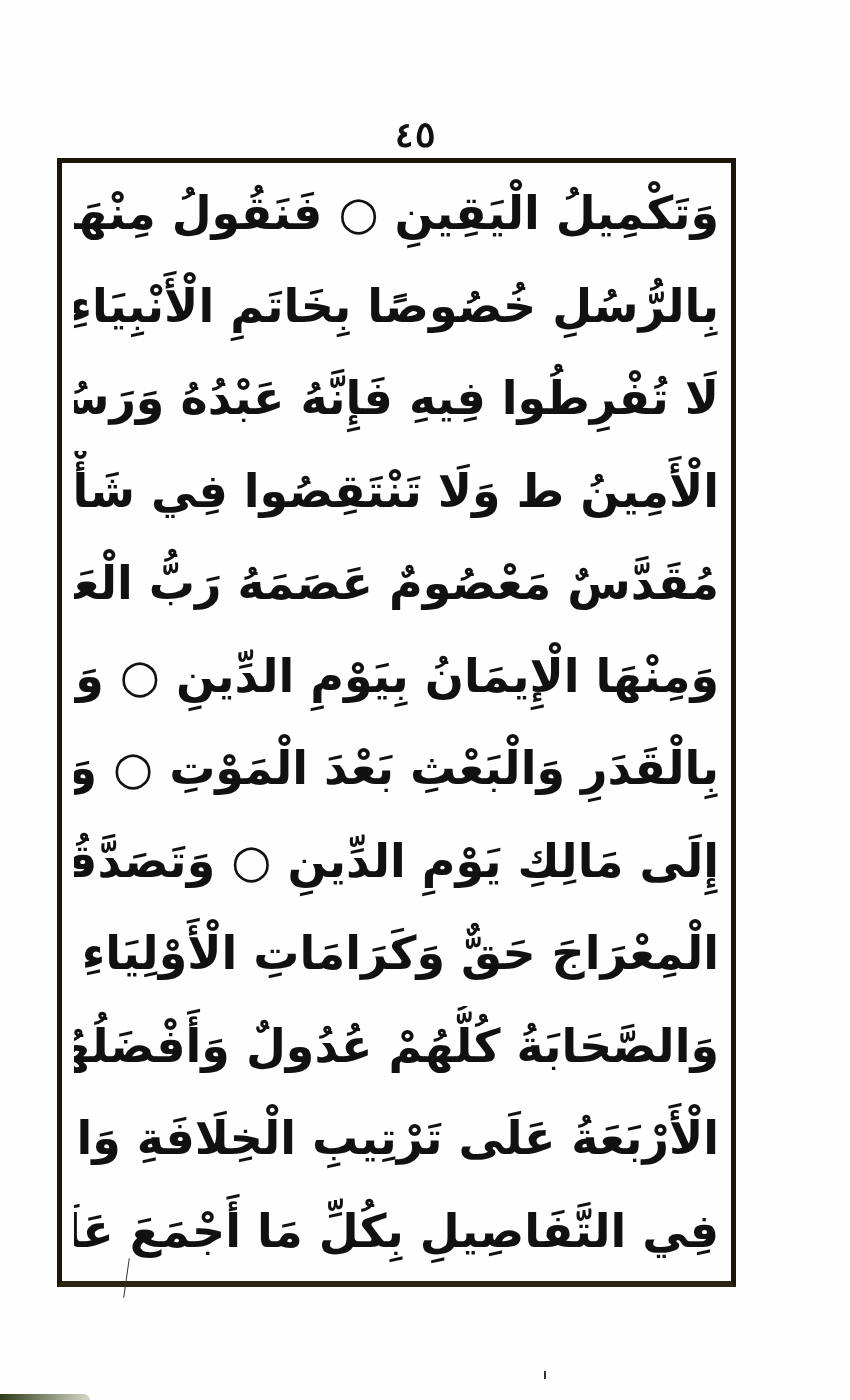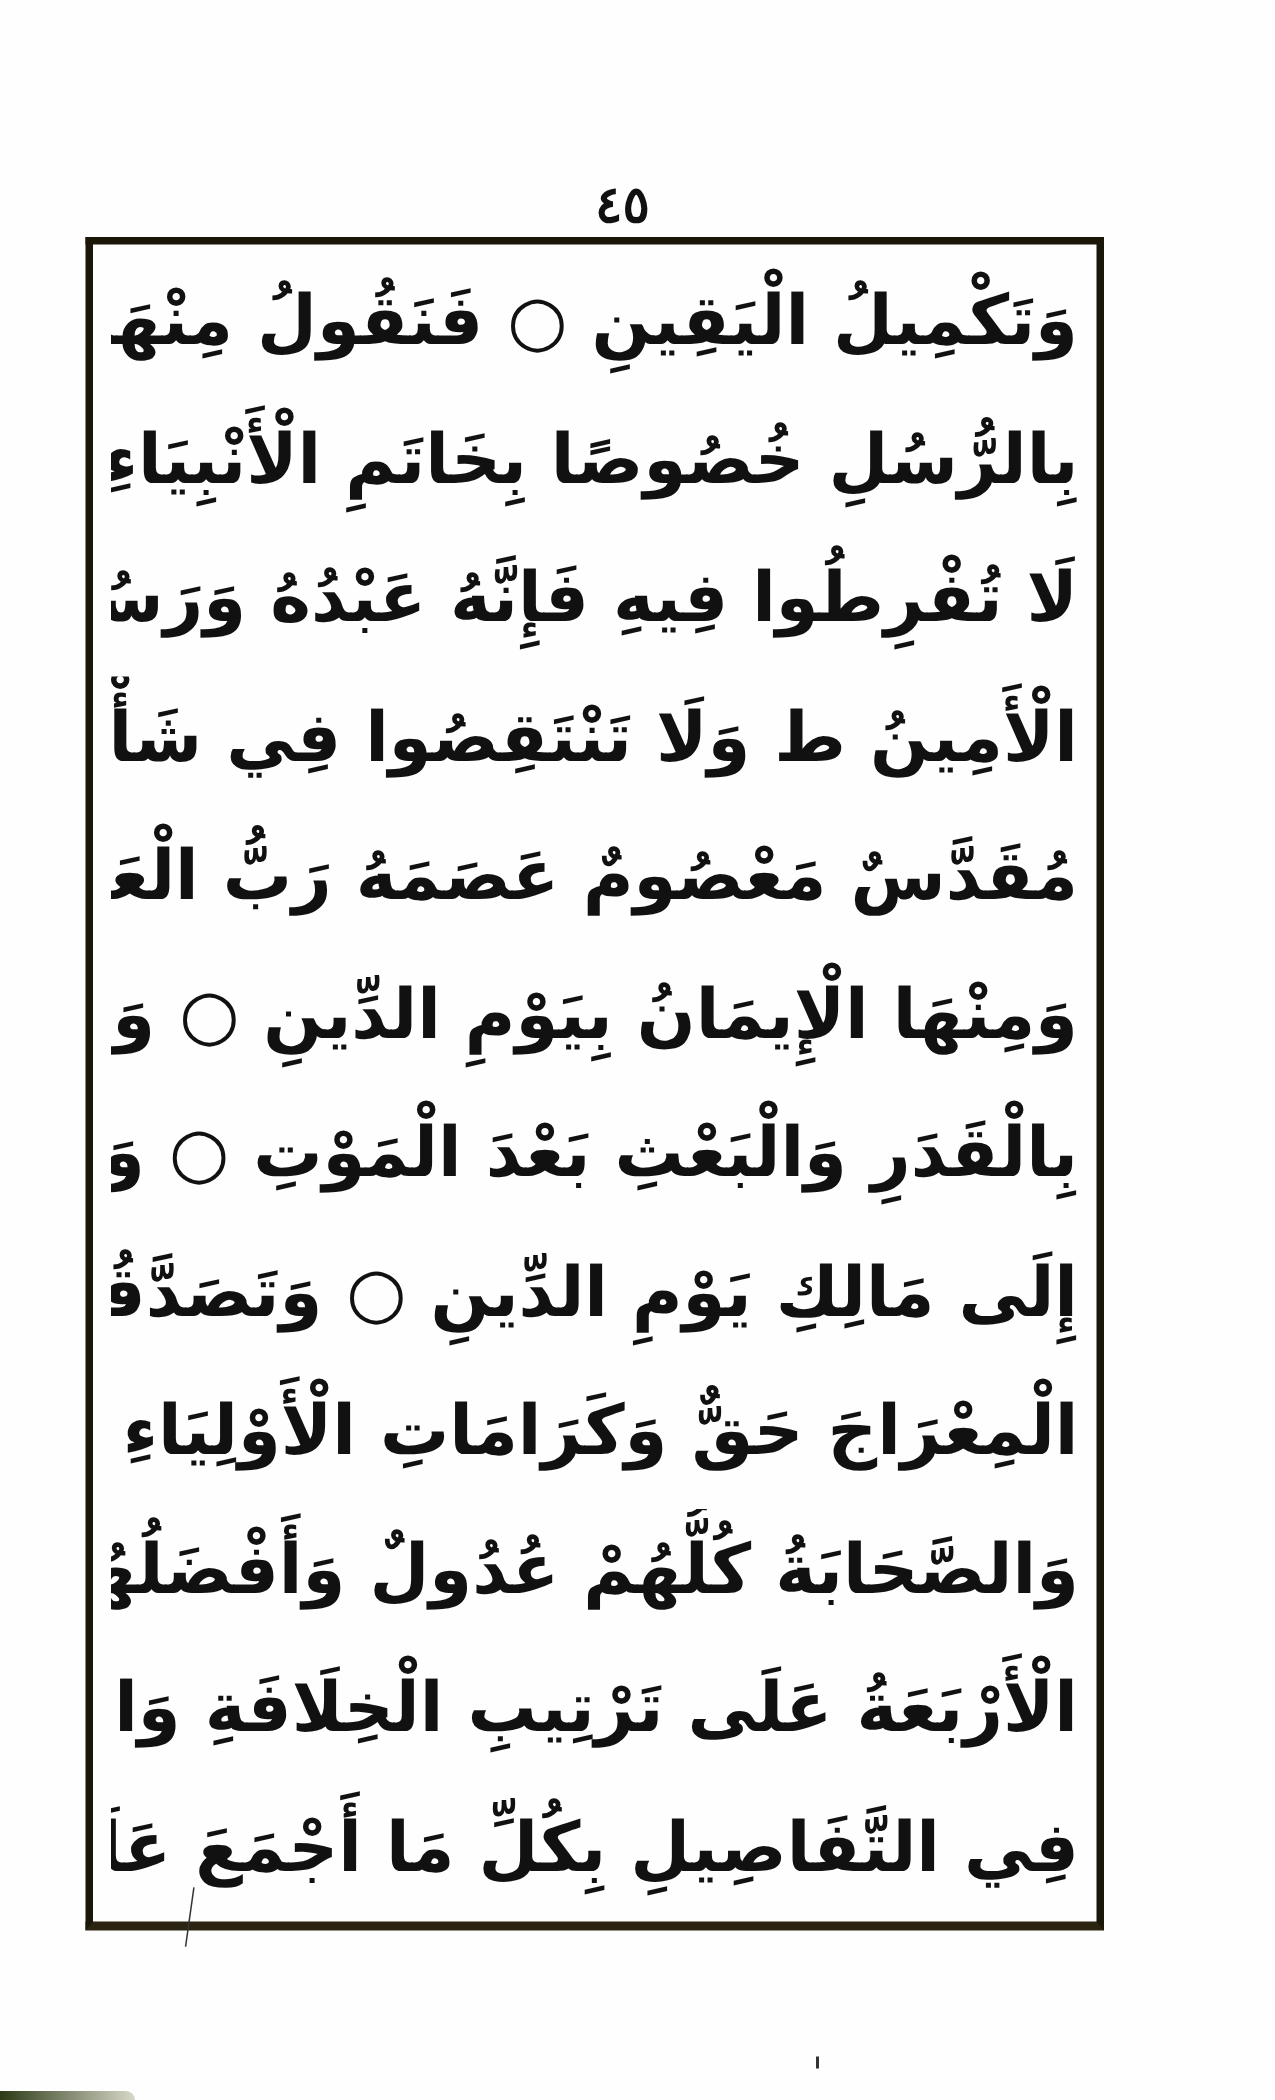--- a/index.html
+++ b/index.html
@@ -13,21 +13,21 @@
       position: relative;
       overflow: hidden;
       background: #fefefe;
     }
     .page-number {
       position: absolute;
       left: 370px;
       top: 118px;
       width: 90px;
       text-align: center;
-      font-family: Liberation Serif, serif;
+      font-family: Liberation Mono, monospace;
       font-size: 34px;
       font-weight: bold;
       color: #111;
       line-height: 40px;
     }
     .frame {
       position: absolute;
       left: 57px;
       top: 158px;
       width: 669px;

